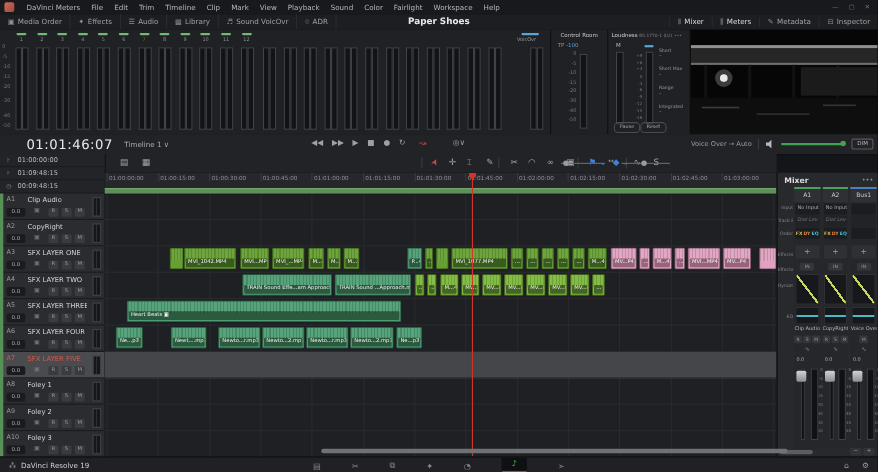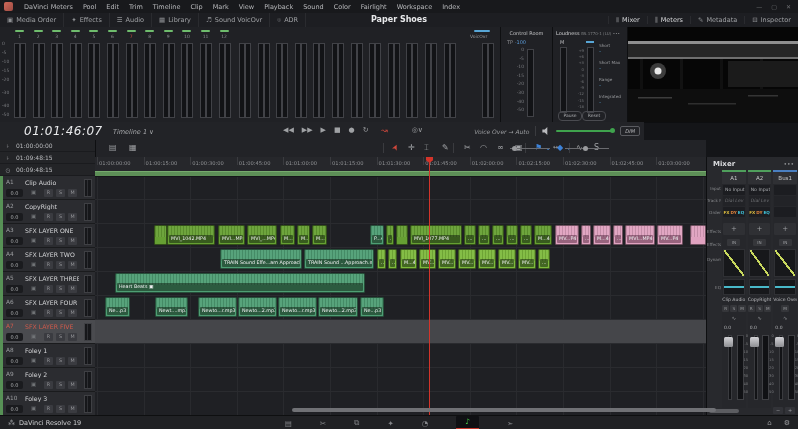--- a/index.html
+++ b/index.html
@@ -53,21 +53,21 @@
   .ld-bar{position:absolute;top:20px;width:5px;height:64px;background:#121316;border:1px solid #414247;}
   .ld-scale{position:absolute;font-size:3.8px;color:#737578;}
   .ld-stat{position:absolute;left:46px;width:27px;}
   .ld-stat .l{font-size:4.2px;color:#9b9da0;display:block;}
   .ld-stat .v{font-size:4.5px;color:#58a6d6;display:block;margin-top:1px;}
   .ld-btn{position:absolute;top:84px;width:22px;height:8px;border:1px solid #4a4b50;border-radius:4px;
           font-size:4.5px;color:#a6a8ab;text-align:center;line-height:8px;}
   
   #preview{left:628px;top:0;width:170px;height:95px;background:#050505;}
   
-  #transport{left:0;top:122px;width:644px;height:18px;background:#222327;border-bottom:1px solid #0f1012;font-style:italic;}
+  #transport{left:0;top:122px;width:798px;height:18px;background:#222327;border-bottom:1px solid #0f1012;}
   #timecode{position:absolute;left:24px;top:2px;font-size:12px;color:#e9eaec;letter-spacing:.5px;}
   #timeline-sel{position:absolute;left:113px;top:6px;font-size:6.5px;color:#a9abae;}
   #transport-btns{position:absolute;left:283px;top:4px;display:flex;gap:8px;}
   .tr-btn{font-size:7px;color:#9fa1a4;}
   #auto-icons{position:absolute;left:381px;top:4px;display:flex;gap:24px;}
   #vo-right{position:absolute;right:4px;top:0;height:18px;display:flex;align-items:center;gap:6px;}
   #vo-label{font-size:6px;color:#9b9da0;}
   #speaker{width:8px;height:8px;background:#b9babd;
            clip-path:polygon(0 32%,30% 32%,62% 0,62% 100%,30% 68%,0 68%);}
   #vol-slider{width:58px;height:2px;background:#3fa34d;border-radius:1px;position:relative;}
@@ -172,33 +172,33 @@
 </style>
 </head>
 <body>
 
 <div id="app">
 
   <div id="menubar" class="abs">
     <div id="app-logo"></div>
     <div id="menu-items" style="display:flex;">
         <span class="menu-item">DaVinci Meters</span>
-        <span class="menu-item">Pool</span>
+        <span class="menu-item">File</span>
         <span class="menu-item">Edit</span>
         <span class="menu-item">Trim</span>
         <span class="menu-item">Timeline</span>
         <span class="menu-item">Clip</span>
         <span class="menu-item">Mark</span>
         <span class="menu-item">View</span>
         <span class="menu-item">Playback</span>
         <span class="menu-item">Sound</span>
         <span class="menu-item">Color</span>
         <span class="menu-item">Fairlight</span>
         <span class="menu-item">Workspace</span>
-        <span class="menu-item">Index</span>
+        <span class="menu-item">Help</span>
       </div>
     <div id="win-controls">
         <span class="win-btn">—</span>
         <span class="win-btn">▢</span>
         <span class="win-btn">✕</span>
       </div>
   </div>
 
   <div id="toolbar" class="abs">
     <div class="tb-group" id="tb-left">

